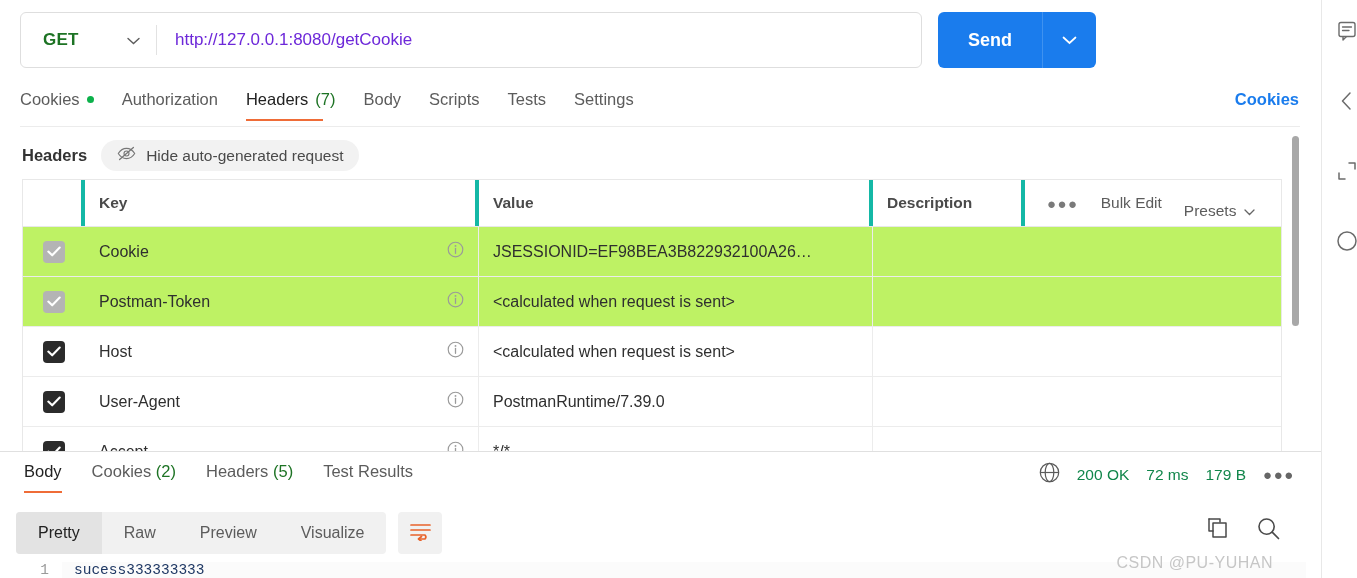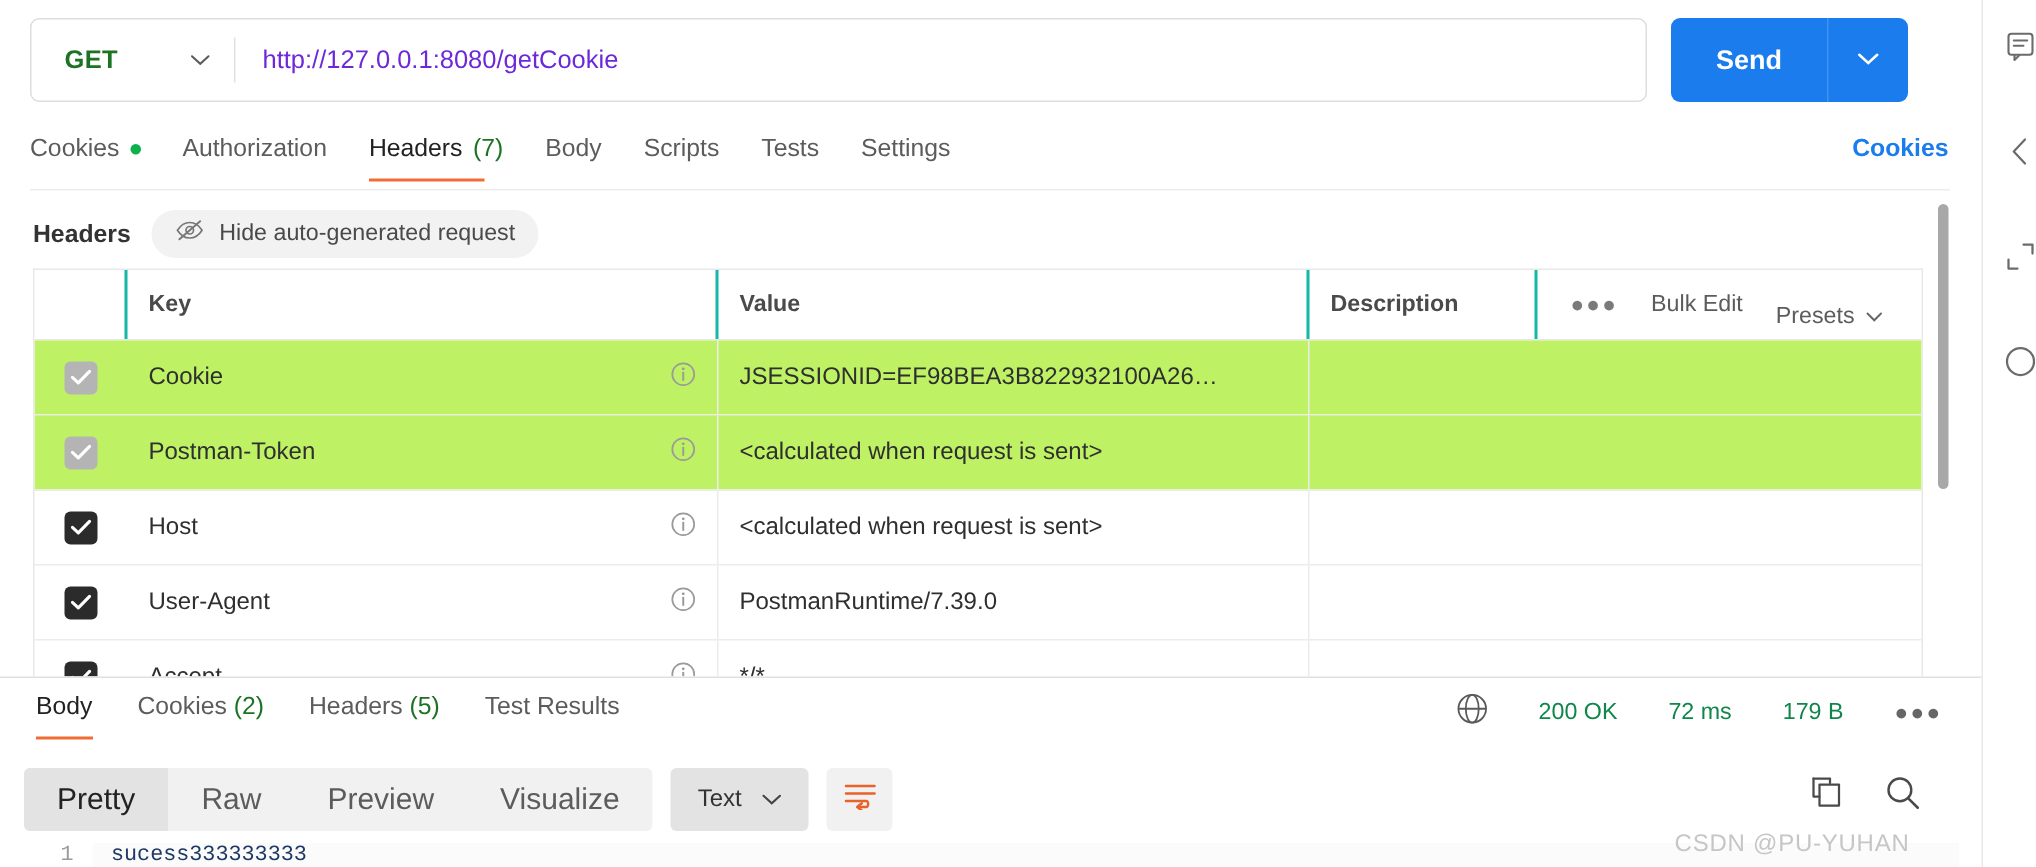--- a/index.html
+++ b/index.html
@@ -19,21 +19,21 @@
     display: flex; flex-direction: column; align-items: center;
     padding-top: 18px; gap: 44px;
     overflow: hidden;
   }
   .rail-ico { width: 26px; height: 26px; color: #6b6b6b; display:flex; align-items:center; justify-content:center; margin-left: 14px;}
   .rail-ico svg { width: 22px; height: 22px; }
 
   .main { position: absolute; top:0; left:0; width: 1321px; height: 578px; }
 
   
-  .urlbar-wrap { position: absolute; left: 20px; top: 12px; width: 1252px; height: 56px; display: flex; gap: 16px;}
+  .urlbar-wrap { position: absolute; left: 20px; top: 12px; width: 1076px; height: 56px; display: flex; gap: 16px;}
   .url-field {
     flex: 1; height: 56px; border: 1px solid #dedede; border-radius: 6px;
     display: flex; align-items: center; background: #fff;
   }
   .method-sel {
     display:flex; align-items:center; justify-content:space-between;
     width: 135px; height: 100%; padding: 0 16px 0 22px; cursor: pointer;
   }
   .method-label { color: #1d7324; font-weight: bold; font-size: 17px; letter-spacing: .2px;}
   .chev { width: 13px; height: 8px; color: #5c5c5c; }
@@ -87,21 +87,21 @@
   .eye-off { width: 19px; height: 15px; color: #777; }
 
   
   .tbl {
     position: absolute; left: 22px; top: 179px; width: 1260px; height: 272px;
     border: 1px solid #e8e8e8; border-bottom: 0; overflow: hidden; background: #fff;
   }
   .thead { display: flex; height: 47px; border-bottom: 1px solid #e8e8e8; background: #fff;}
   .th {
     display: flex; align-items: center; font-size: 15.5px; color: #4a4a4a;
-    font-weight: bold; padding: 0 14px; border-right: 2px solid #14b8a6;
+    font-weight: bold; padding: 0 14px; border-right: 4px solid #14b8a6;
   }
   .th.c-check { width: 62px; }
   .th.c-key   { width: 394px; }
   .th.c-val   { width: 394px; }
   .th.c-desc  { width: 152px; }
   .th.c-act   { flex: 1; border-right: 0; gap: 22px; font-weight: normal; color: #5c5c5c; padding-left:22px;}
   .dots { letter-spacing: 1.5px; font-size: 15px; color: #7a7a7a; cursor: pointer; }
   .bulk, .presets { cursor: pointer; font-size: 15.5px; }
   .presets { display: flex; align-items: flex-end; gap: 8px; margin-top: 16px; }
   .presets svg { width: 11px; height: 7px; color: #666;}
@@ -135,31 +135,31 @@
   }
   .resp-tabs { position: absolute; left: 10px; top: 8px; display: flex; align-items: flex-start;}
   .rsp-tab {
     position: relative; font-size: 16.5px; color: #5c5c5c; cursor: pointer;
     padding: 2px 16px 12px 14px;
   }
   .rsp-tab.active { color: #222; }
   .rsp-tab.active::after {
     content:""; position:absolute; left: 14px; right: 16px; bottom: 0; height: 2.5px; background: #ef6c37;
   }
-  .meta { position: absolute; right: 26px; top: 10px; display: flex; align-items: center; gap: 34px; font-size: 15.5px;}
+  .meta { position: absolute; right: 26px; top: 10px; display: flex; align-items: center; gap: 17px; font-size: 15.5px;}
   .globe { width: 21px; height: 21px; color: #5a5a5a;}
   .m-green { color: #11864b; }
   .save-ex { display: flex; align-items: center; gap: 9px; color: #4a4a4a; cursor: pointer;}
   .floppy { width: 20px; height: 20px; color: #555; }
   .meta-dots { color: #666; letter-spacing: 1.6px; font-size: 15px; cursor: pointer;}
 
   .view-bar { position: absolute; left: 16px; top: 512px; display: flex; align-items: center; gap: 12px;}
   .seg { display: flex; background: #f1f1f1; border-radius: 4px; overflow: hidden; height: 42px;}
   .seg-it {
-    display:flex; align-items:center; padding: 0 22px; font-size: 20px; color: #5c5c5c; cursor: pointer;
+    display:flex; align-items:center; padding: 0 22px; font-size: 16px; color: #5c5c5c; cursor: pointer;
   }
   .seg-it.sel { background: #e3e3e3; color: #222; }
   .fmt {
     display:flex; align-items:center; gap: 14px; background: #e3e3e3;
     height: 42px; padding: 0 18px; border-radius: 4px; font-size: 16px; color: #333; cursor: pointer;
   }
   .fmt svg { width: 13px; height: 8px; color: #444;}
   .wrap-btn {
     width: 44px; height: 42px; background: #f1f1f1; border-radius: 4px;
     display:flex; align-items:center; justify-content:center; cursor: pointer;
@@ -432,28 +432,20 @@
         <span class="meta-dots">●●●</span>
       </div>
     </div>
 
     <div class="view-bar">
       <div class="seg">
         <div class="seg-it sel">Pretty</div>
         <div class="seg-it">Raw</div>
         <div class="seg-it">Preview</div>
         <div class="seg-it">Visualize</div>
-      </div>
-      <div class="fmt">
-        <span>Text</span>
-        <span>
-          <svg viewBox="0 0 13 8" fill="none">
-              <path d="M1 1.5 L6.5 6.5 L12 1.5" stroke="currentColor" stroke-width="1.4" stroke-linecap="round"></path>
-            </svg>
-        </span>
       </div>
       <div class="wrap-btn">
         <span>
           <svg viewBox="0 0 23 19" fill="none">
             <path d="M2 3 H21" stroke="currentColor" stroke-width="1.7" stroke-linecap="round"></path>
             <path d="M2 8 H21" stroke="currentColor" stroke-width="1.7" stroke-linecap="round"></path>
             <path d="M2 13 H16 A3 3 0 0 1 16 17 H10" stroke="currentColor" stroke-width="1.7" stroke-linecap="round" stroke-linejoin="round"></path>
             <path d="M12.5 14.5 L9.5 17 L12.5 19.3" stroke="currentColor" stroke-width="1.7" stroke-linecap="round" stroke-linejoin="round"></path>
           </svg>
         </span>

